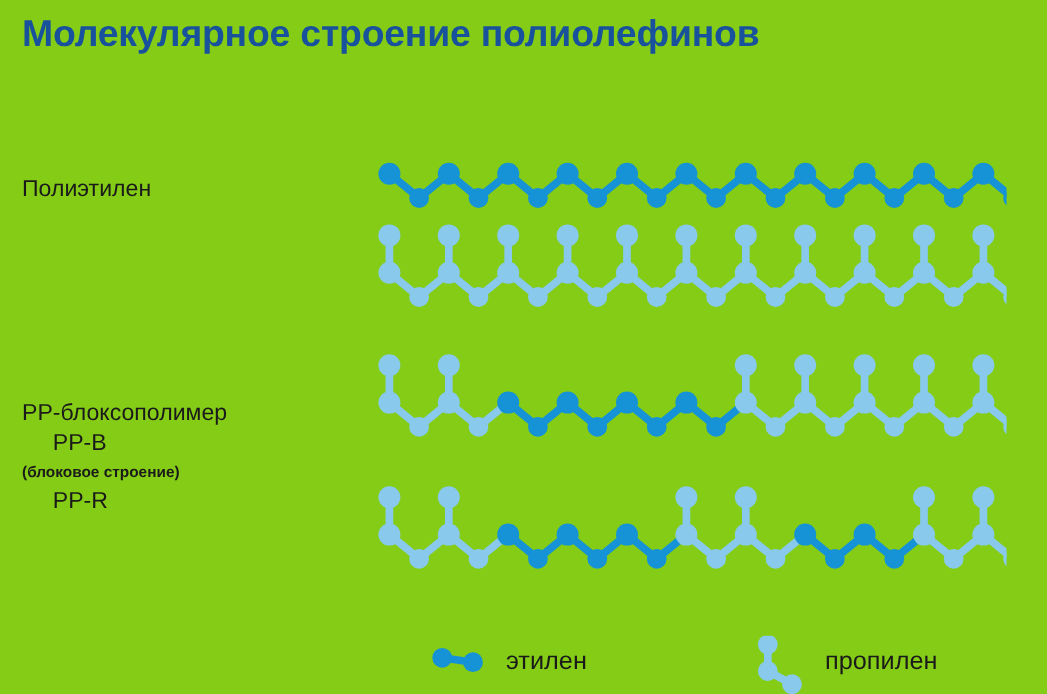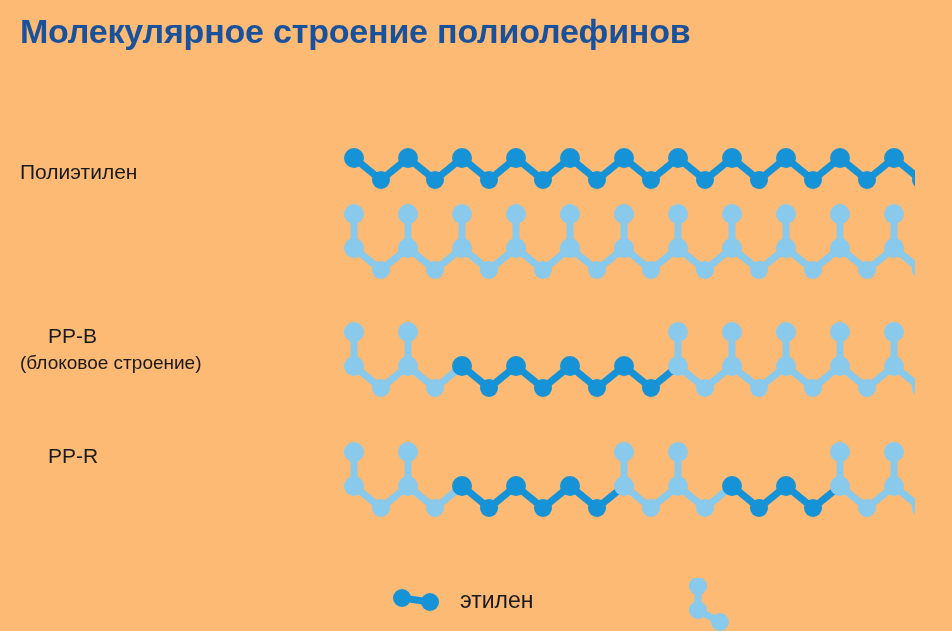--- a/index.html
+++ b/index.html
@@ -12,21 +12,21 @@
     height: 631px;
     background: #eaf3fb;
     font-family: "Liberation Sans", sans-serif;
     overflow: hidden;
     position: relative;
   }
   #page {
     position: relative;
     width: 952px;
     height: 631px;
-    background: #fdba74;
+    background: #84cc16;
   }
 
   
   .title {
     position: absolute;
     left: 20px;
     top: 12px;
     font-size: 34px;
     font-weight: bold;
     color: #18519c;
@@ -37,21 +37,21 @@
   
   .row-label {
     position: absolute;
     color: #1a1a1a;
     font-size: 21px;
     line-height: 27px;
     white-space: nowrap;
   }
   .row-label .line1 { display: block; margin-top: 40px; }
   .row-label .line2 { display: block; padding-left: 28px; }
-  .row-label .note  { display: block; font-size: 19px; }
+  .row-label .note  { display: block; font-size: 14px; font-weight: bold; }
 
   .lbl-pe  { left: 20px; top: 118px; }
   .lbl-pph { left: 20px; top: 222px; }
   .lbl-ppb { left: 20px; top: 322px; }
   .lbl-ppr { left: 20px; top: 442px; }
 
   
   .chain {
     position: absolute;
     left: 340px;
@@ -94,20 +94,21 @@
 <div id="page">
 
   <div class="title">Молекулярное строение полиолефинов</div>
 
   <div class="row-label lbl-pe">
     <span class="line1">Полиэтилен</span>
   </div>
 
 
   <div class="row-label lbl-ppb">
+    <span class="line1">PP-блоксополимер</span>
     <span class="line2">PP-B</span>
     <span class="note">(блоковое строение)</span>
   </div>
 
   <div class="row-label lbl-ppr">
     <span class="line2">PP-R</span>
   </div>
 
   <div class="chain chain-pe">
       <svg width="575" height="90" viewBox="0 0 575 90" style="display: block;">
@@ -370,16 +371,17 @@
       <span class="legend-text">этилен</span>
     </div>
     <div class="legend-item pro">
       <span class="legend-swatch"><svg width="56" height="56" viewBox="0 0 56 56">
             <line x1="18" y1="8" x2="18" y2="32" stroke="#88c9ec" stroke-width="7" stroke-linecap="round"></line>
             <line x1="18" y1="32" x2="40" y2="44" stroke="#88c9ec" stroke-width="7" stroke-linecap="round"></line>
             <circle cx="18" cy="8" r="9" fill="#88c9ec"></circle>
             <circle cx="18" cy="32" r="9" fill="#88c9ec"></circle>
             <circle cx="40" cy="44" r="9" fill="#88c9ec"></circle>
           </svg></span>
+      <span class="legend-text">пропилен</span>
     </div>
   </div>
 
 </div>
 
 </body></html>

